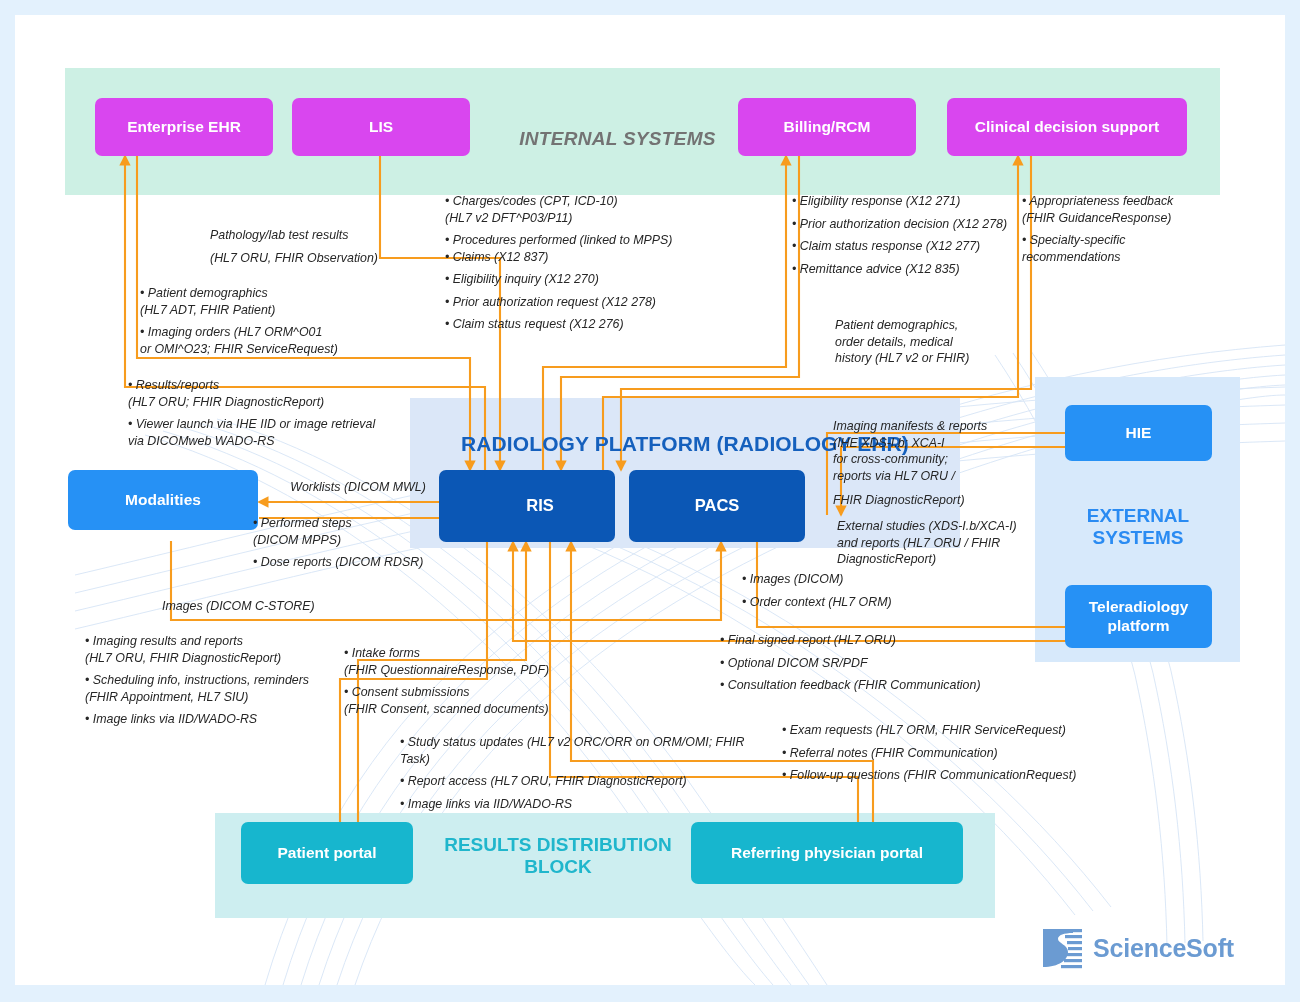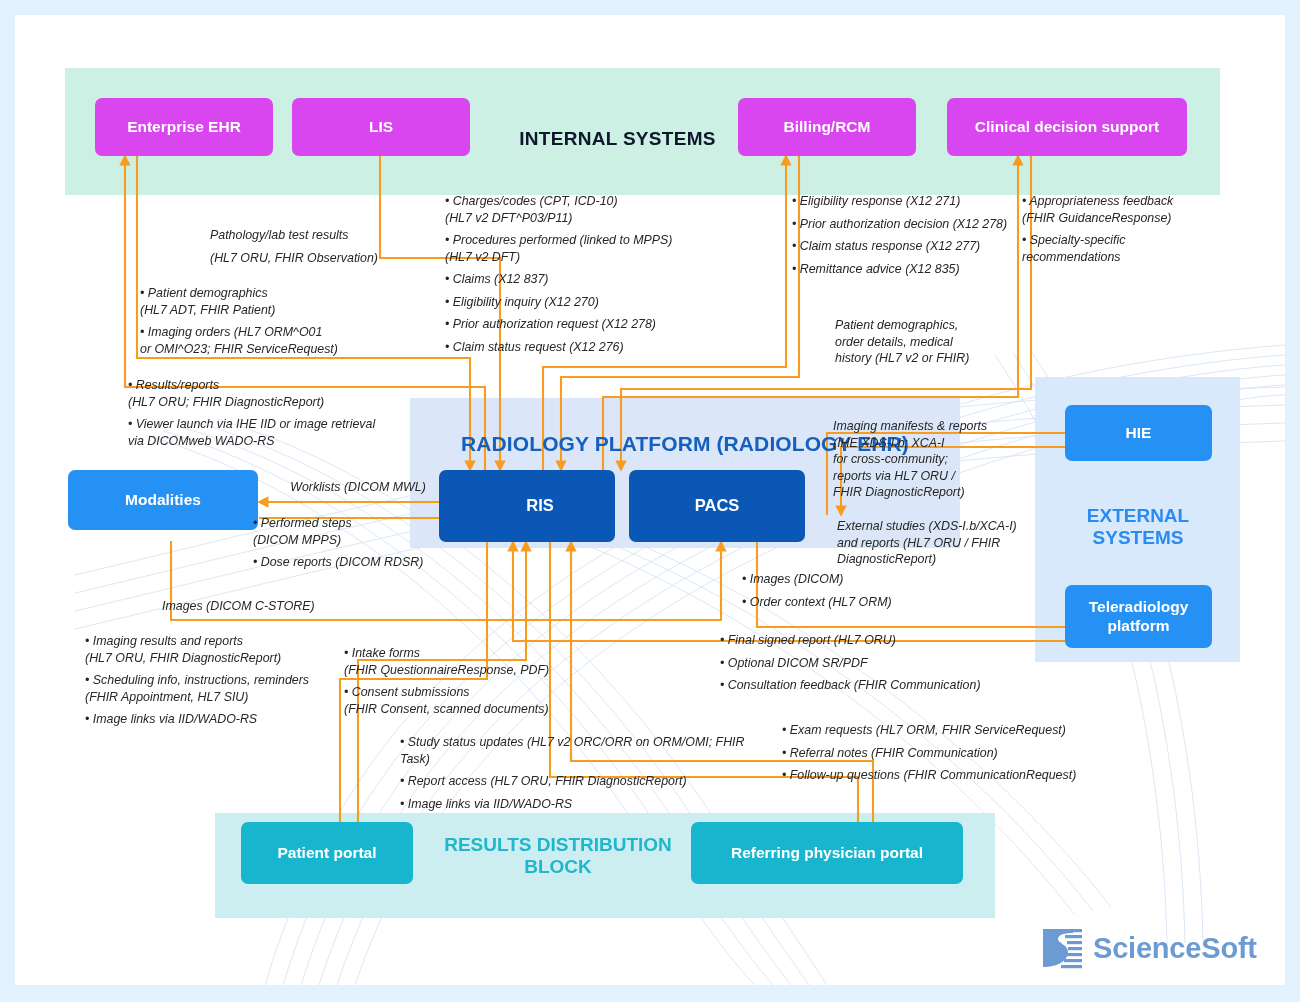--- a/index.html
+++ b/index.html
@@ -18,21 +18,21 @@
   
   .zone{position:absolute;}
   .zone-internal{background:#cdf0e4;}
   .zone-external{background:#d7e9fb;}
   .zone-results{background:#cdeef0;}
   .zone-platform{background:#dbe7f8;}
 
   .zone-title{
     position:absolute;font-weight:bold;text-align:center;line-height:1.18;
   }
-  .zt-internal{color:#0f172a;font-size:19px;letter-spacing:.3px;}
+  .zt-internal{color:#737373;font-size:19px;letter-spacing:.3px;font-style:italic;}
   .zt-external{color:#2a8bf2;font-size:19px;}
   .zt-results{color:#20b6cc;font-size:19px;}
   .zt-platform{color:#1560bd;font-size:21px;letter-spacing:.1px;}
 
   
   .node{
     position:absolute;display:flex;align-items:center;justify-content:center;
     text-align:center;color:#ffffff;font-weight:bold;font-size:15.5px;
     border-radius:7px;line-height:1.2;padding:0 6px;box-sizing:border-box;
   }
@@ -49,21 +49,21 @@
   .lbl.r{text-align:left;}
   .lbl.l{text-align:left;}
   .lbl.c{text-align:center;}
   .lbl p{margin:0 0 6px 0;}
   .lbl p:last-child{margin-bottom:0;}
 
   
   #logo{position:absolute;left:1025px;top:905px;width:225px;height:56px;
         display:flex;align-items:center;gap:9px;}
   #logo .mark{width:44px;height:44px;flex:0 0 44px;}
-  #logo .wordmark{font-size:29px;font-weight:bold;color:#6b9bd2;letter-spacing:-.2px;
+  #logo .wordmark{font-size:25px;font-weight:bold;color:#6b9bd2;letter-spacing:-.2px;
         font-family:"Liberation Sans", sans-serif;white-space:nowrap;}
 </style>
 </head>
 <body>
 
 <div id="canvas">
 
   <svg class="layer" viewBox="0 0 1270 970">
     <defs>
       <clipPath id="clipAll">
@@ -189,21 +189,20 @@
 
   <div class="lbl r" style="left:195px;top:212px;width:285px;">
     <p>Pathology/lab test results</p>
     <p>(HL7 ORU, FHIR Observation)</p>
   </div>
 
   <div class="lbl r" style="left:430px;top:178px;width:335px;">
     <p style="margin-bottom:0">• Charges/codes (CPT, ICD-10)</p>
     <p>(HL7 v2 DFT^P03/P11)</p>
     <p style="margin-bottom:0">• Procedures performed (linked to MPPS)</p>
-    <p>(HL7 v2 DFT)</p>
     <p>• Claims (X12 837)</p>
     <p>• Eligibility inquiry (X12 270)</p>
     <p>• Prior authorization request (X12 278)</p>
     <p>• Claim status request (X12 276)</p>
   </div>
 
   <div class="lbl l" style="left:777px;top:178px;width:250px;font-style:italic;">
     <p>• Eligibility response (X12 271)</p>
     <p>• Prior authorization decision (X12 278)</p>
     <p>• Claim status response (X12 277)</p>
@@ -244,21 +243,21 @@
     <p>(DICOM MPPS)</p>
     <p>• Dose reports (DICOM RDSR)</p>
   </div>
 
   <div class="lbl l" style="left:147px;top:583px;width:220px;">Images (DICOM C-STORE)</div>
 
   <div class="lbl r" style="left:818px;top:403px;width:172px;">
     <p style="margin-bottom:0">Imaging manifests &amp; reports</p>
     <p style="margin-bottom:0">(IHE XDS-I.b; XCA-I</p>
     <p style="margin-bottom:0">for cross-community;</p>
-    <p style="margin-bottom:0">reports via HL7 ORU /</p>
+    <p style="margin-bottom:8px">reports via HL7 ORU /</p>
     <p>FHIR DiagnosticReport)</p>
   </div>
 
   <div class="lbl l" style="left:822px;top:503px;width:195px;">
     <p style="margin-bottom:0">External studies (XDS-I.b/XCA-I)</p>
     <p style="margin-bottom:0">and reports (HL7 ORU / FHIR</p>
     <p>DiagnosticReport)</p>
   </div>
 
   <div class="lbl l" style="left:727px;top:556px;width:240px;">

